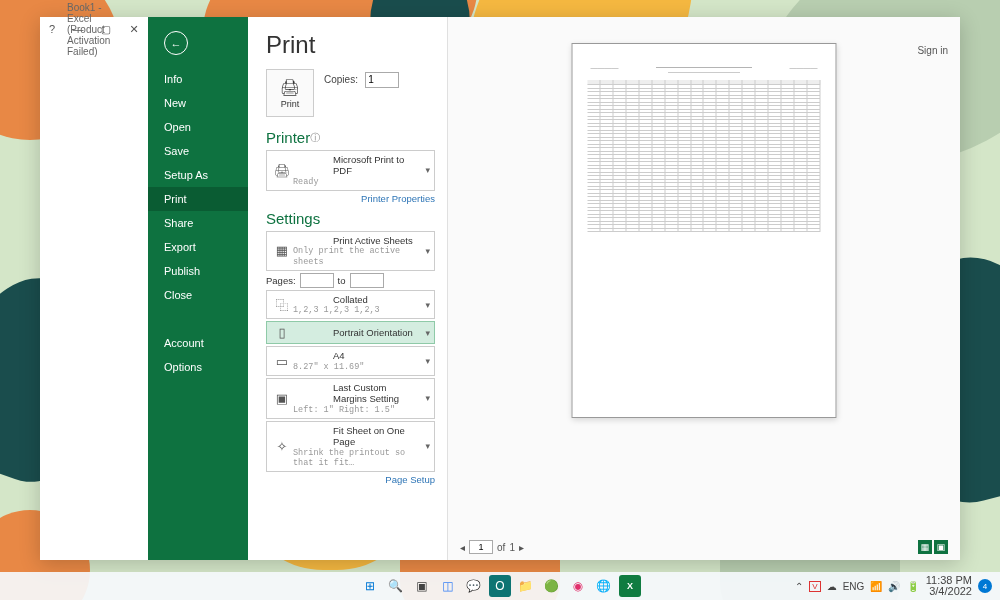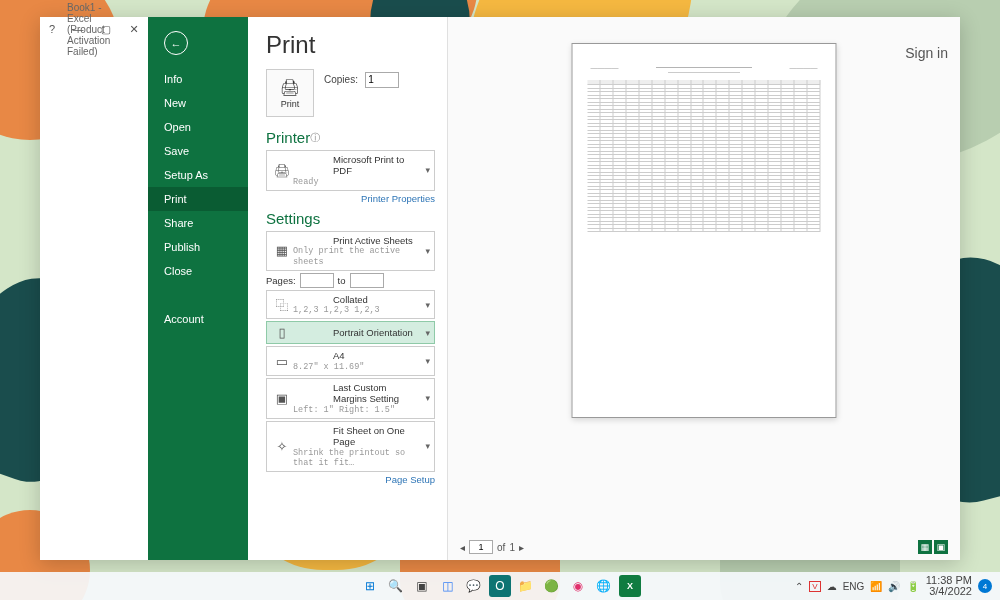--- a/index.html
+++ b/index.html
@@ -23,21 +23,21 @@
 
 .excel-window { position: absolute; left: 40px; top: 17px; right: 40px; bottom: 40px; background: #fff; box-shadow: 0 4px 20px rgba(0,0,0,0.2); display: flex; flex-direction: row; z-index: 10; }
 
 
 .titlebar { height: 24px; background: #fff; display: flex; align-items: center; position: relative; font-size: 10px; color: #666; }
 .titlebar .title { position: absolute; left: 50%; transform: translateX(-50%); }
 .titlebar .win-controls { margin-left: auto; display: flex; }
 .titlebar .win-btn { width: 28px; height: 24px; display: flex; align-items: center; justify-content: center; font-size: 11px; color: #555; }
 .titlebar .help-btn { width: 24px; text-align: center; }
 
-.signin { position: absolute; right: 12px; top: 28px; font-size: 14px; color: #555; z-index: 20; }
+.signin { position: absolute; right: 12px; top: 28px; font-size: 10px; color: #555; z-index: 20; }
 
 
 .body { flex: 1; display: flex; background: #fff; min-height: 0; }
 
 
 .sidebar { width: 100px; background: #0e7240; color: #fff; padding-top: 8px; font-size: 11px; }
 .back-btn { width: 24px; height: 24px; border: 1.5px solid #fff; border-radius: 50%; margin: 6px 0 12px 16px; display: flex; align-items: center; justify-content: center; color: #fff; }
 .sidebar-item { padding: 6px 16px; cursor: default; }
 .sidebar-item.selected { background: #0a5c33; }
 .sidebar-gap { height: 24px; }
@@ -129,24 +129,26 @@
       <div class="back-btn">
         <span>←</span>
       </div>
       <div class="sidebar-item">Info</div>
       <div class="sidebar-item">New</div>
       <div class="sidebar-item">Open</div>
       <div class="sidebar-item">Save</div>
       <div class="sidebar-item">Setup As</div>
       <div class="sidebar-item selected">Print</div>
       <div class="sidebar-item">Share</div>
+      <div class="sidebar-item">Export</div>
       <div class="sidebar-item">Publish</div>
       <div class="sidebar-item">Close</div>
       <div class="sidebar-gap"></div>
       <div class="sidebar-item">Account</div>
+      <div class="sidebar-item">Options</div>
     </div>
 
     <div class="content">
       <div class="page-title">Print</div>
 
       <div class="print-btn-row">
         <div class="print-button">
           <span class="ico">🖨</span>
           <span>Print</span>
         </div>

